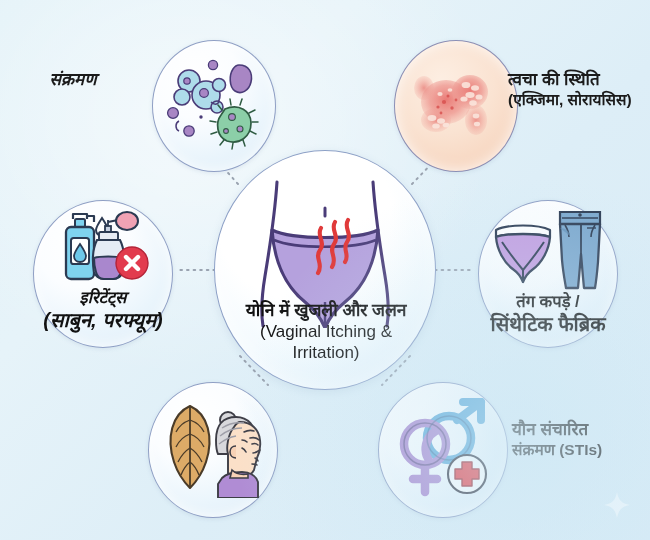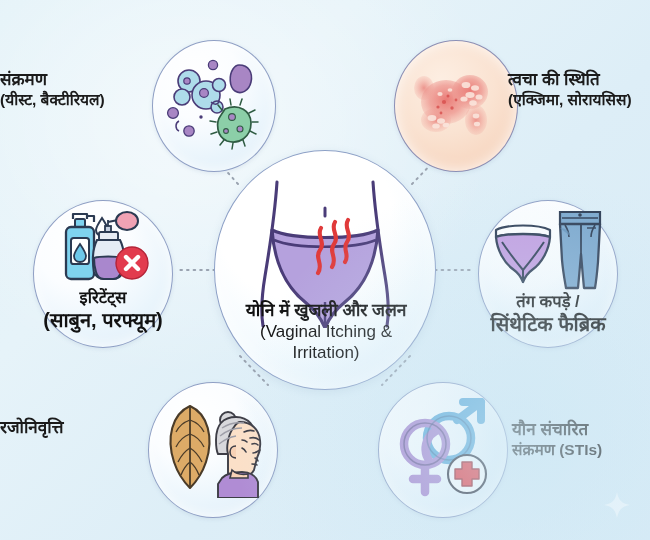--- a/index.html
+++ b/index.html
@@ -69,21 +69,21 @@
   
   .label {
     position: absolute;
     color: #1b1b1b;
     font-weight: bold;
     line-height: 1.22;
     white-space: nowrap;
   }
   .label .l1 { font-size: 17px; display: block; }
   .label .l2 { font-size: 15.5px; display: block; }
-  .label.align-r { text-align: left; }
+  .label.align-r { text-align: center; font-style: italic; }
   .label.align-l { text-align: left; }
 
   
   .inlabel {
     position: absolute;
     text-align: center;
     color: #121212;
     font-weight: bold;
     line-height: 1.2;
     white-space: nowrap;
@@ -215,21 +215,20 @@
 
       <circle cx="48" cy="10" r="4.6" fill="#a886c4" stroke="#4a3c78" stroke-width="1.3"></circle>
       <circle cx="8" cy="58" r="5.4" fill="#a886c4" stroke="#4a3c78" stroke-width="1.3"></circle>
       <circle cx="24" cy="76" r="5.2" fill="#a886c4" stroke="#4a3c78" stroke-width="1.3"></circle>
       <path d="M14 66 C10 68 10 74 14 76" fill="none" stroke="#4a3c78" stroke-width="1.5"></path>
       <circle cx="36" cy="62" r="1.7" fill="#4a3c78"></circle>
     </svg>
   </div>
   <div class="label align-r" style="left:0px; top:70px; width:146px;">
     <span class="l1">संक्रमण</span>
-    <span class="l2">(यीस्ट, बैक्टीरियल)</span>
   </div>
 
   <div class="bubble bubble-sm bubble-skin" style="left:394px; top:40px;"></div>
   <div class="icon-wrap" style="left:410px; top:58px; width:92px; height:94px;">
     <svg width="92" height="94" viewBox="0 0 92 94">
       <defs>
         <radialGradient id="rashA" cx="50%" cy="45%" r="60%">
           <stop offset="0%" stop-color="#e8726e" stop-opacity="0.92"></stop>
           <stop offset="55%" stop-color="#ec8e88" stop-opacity="0.72"></stop>
           <stop offset="100%" stop-color="#f0a79e" stop-opacity="0.18"></stop>
@@ -299,21 +298,21 @@
       <path d="M41 34 L64 34 C68 42 69 54 67 66 C66 70 62 73 57 73 L48 73 C43 73 39 70 38 66 C36 54 37 42 41 34 Z" fill="#e4ecf5" stroke="#2b3a52" stroke-width="2.1"></path>
       <path d="M38 52 C44 50 60 50 67 52 C67 58 66 63 65 66 C64 70 61 73 57 73 L48 73 C44 73 41 70 40 66 C39 63 38 58 38 52 Z" fill="#a987cd" stroke="#2b3a52" stroke-width="2"></path>
 
       <circle cx="76" cy="57" r="16" fill="#e23b4e" stroke="#b32438" stroke-width="1.4"></circle>
       <g stroke="#ffffff" stroke-width="4.4" stroke-linecap="round">
         <path d="M70 51 L82 63"></path>
           <path d="M82 51 L70 63"></path>
       </g>
     </svg>
   </div>
-  <div class="inlabel" style="left:23px; top:288px; width:160px;">
+  <div class="inlabel" style="left:23px; top:288px; width:160px;font-style:italic;">
     <span class="l1">इरिटेंट्स</span>
     <span class="l2">(साबुन, परफ्यूम)</span>
   </div>
 
   <div class="bubble bubble-sm" style="left:478px; top:200px; width:140px; height:148px;"></div>
   <div class="icon-wrap" style="left:492px; top:206px; width:112px; height:84px;">
     <svg width="112" height="84" viewBox="0 0 112 84">
 
       <path d="M4 24 C16 18 46 18 58 24 L58 31 C48 27 14 27 4 31 Z" fill="#ffffff" stroke="#2b3a52" stroke-width="2.2" stroke-linejoin="round"></path>
       <path d="M4 31 C14 27 48 27 58 31 C57 44 50 57 40 64 C35 67.5 33 71 31 76
@@ -381,21 +380,20 @@
         <path d="M58 36 C64 31 72 28 80 28"></path>
         <path d="M57 44 C62 40 68 37 74 36"></path>
       </g>
 
       <path d="M60 78 C64 74 72 72 80 72 C88 72 94 76 96 82 L96 98 L56 98 L56 84 Z" fill="#b08cd4" stroke="#3d3d46" stroke-width="1.9"></path>
 
       <path d="M70 70 C74 74 80 75 86 74 L86 78 L68 78 Z" fill="#f7d2b6" stroke="#3d3d46" stroke-width="1.6"></path>
     </svg>
   </div>
   <div class="label align-r" style="left:0px; top:418px; width:138px;">
-    <span class="l1">रजोनिवृत्ति</span>
   </div>
 
   <div class="bubble bubble-sm" style="left:378px; top:382px; width:130px; height:136px;"></div>
   <div class="icon-wrap" style="left:395px; top:398px; width:98px; height:102px;">
     <svg width="98" height="102" viewBox="0 0 98 102">
 
       <path d="M62 22 L86 4" stroke="#5aa8d8" stroke-width="8" stroke-linecap="round" fill="none"></path>
       <path d="M86 4 L68 4 M86 4 L86 22" stroke="#5aa8d8" stroke-width="8" stroke-linecap="round" fill="none"></path>
       <path d="M62 22 L86 4" stroke="#2e4f7d" stroke-width="1.6" fill="none" opacity="0"></path>
       <circle cx="54" cy="40" r="22" fill="none" stroke="#5aa8d8" stroke-width="8.5"></circle>

